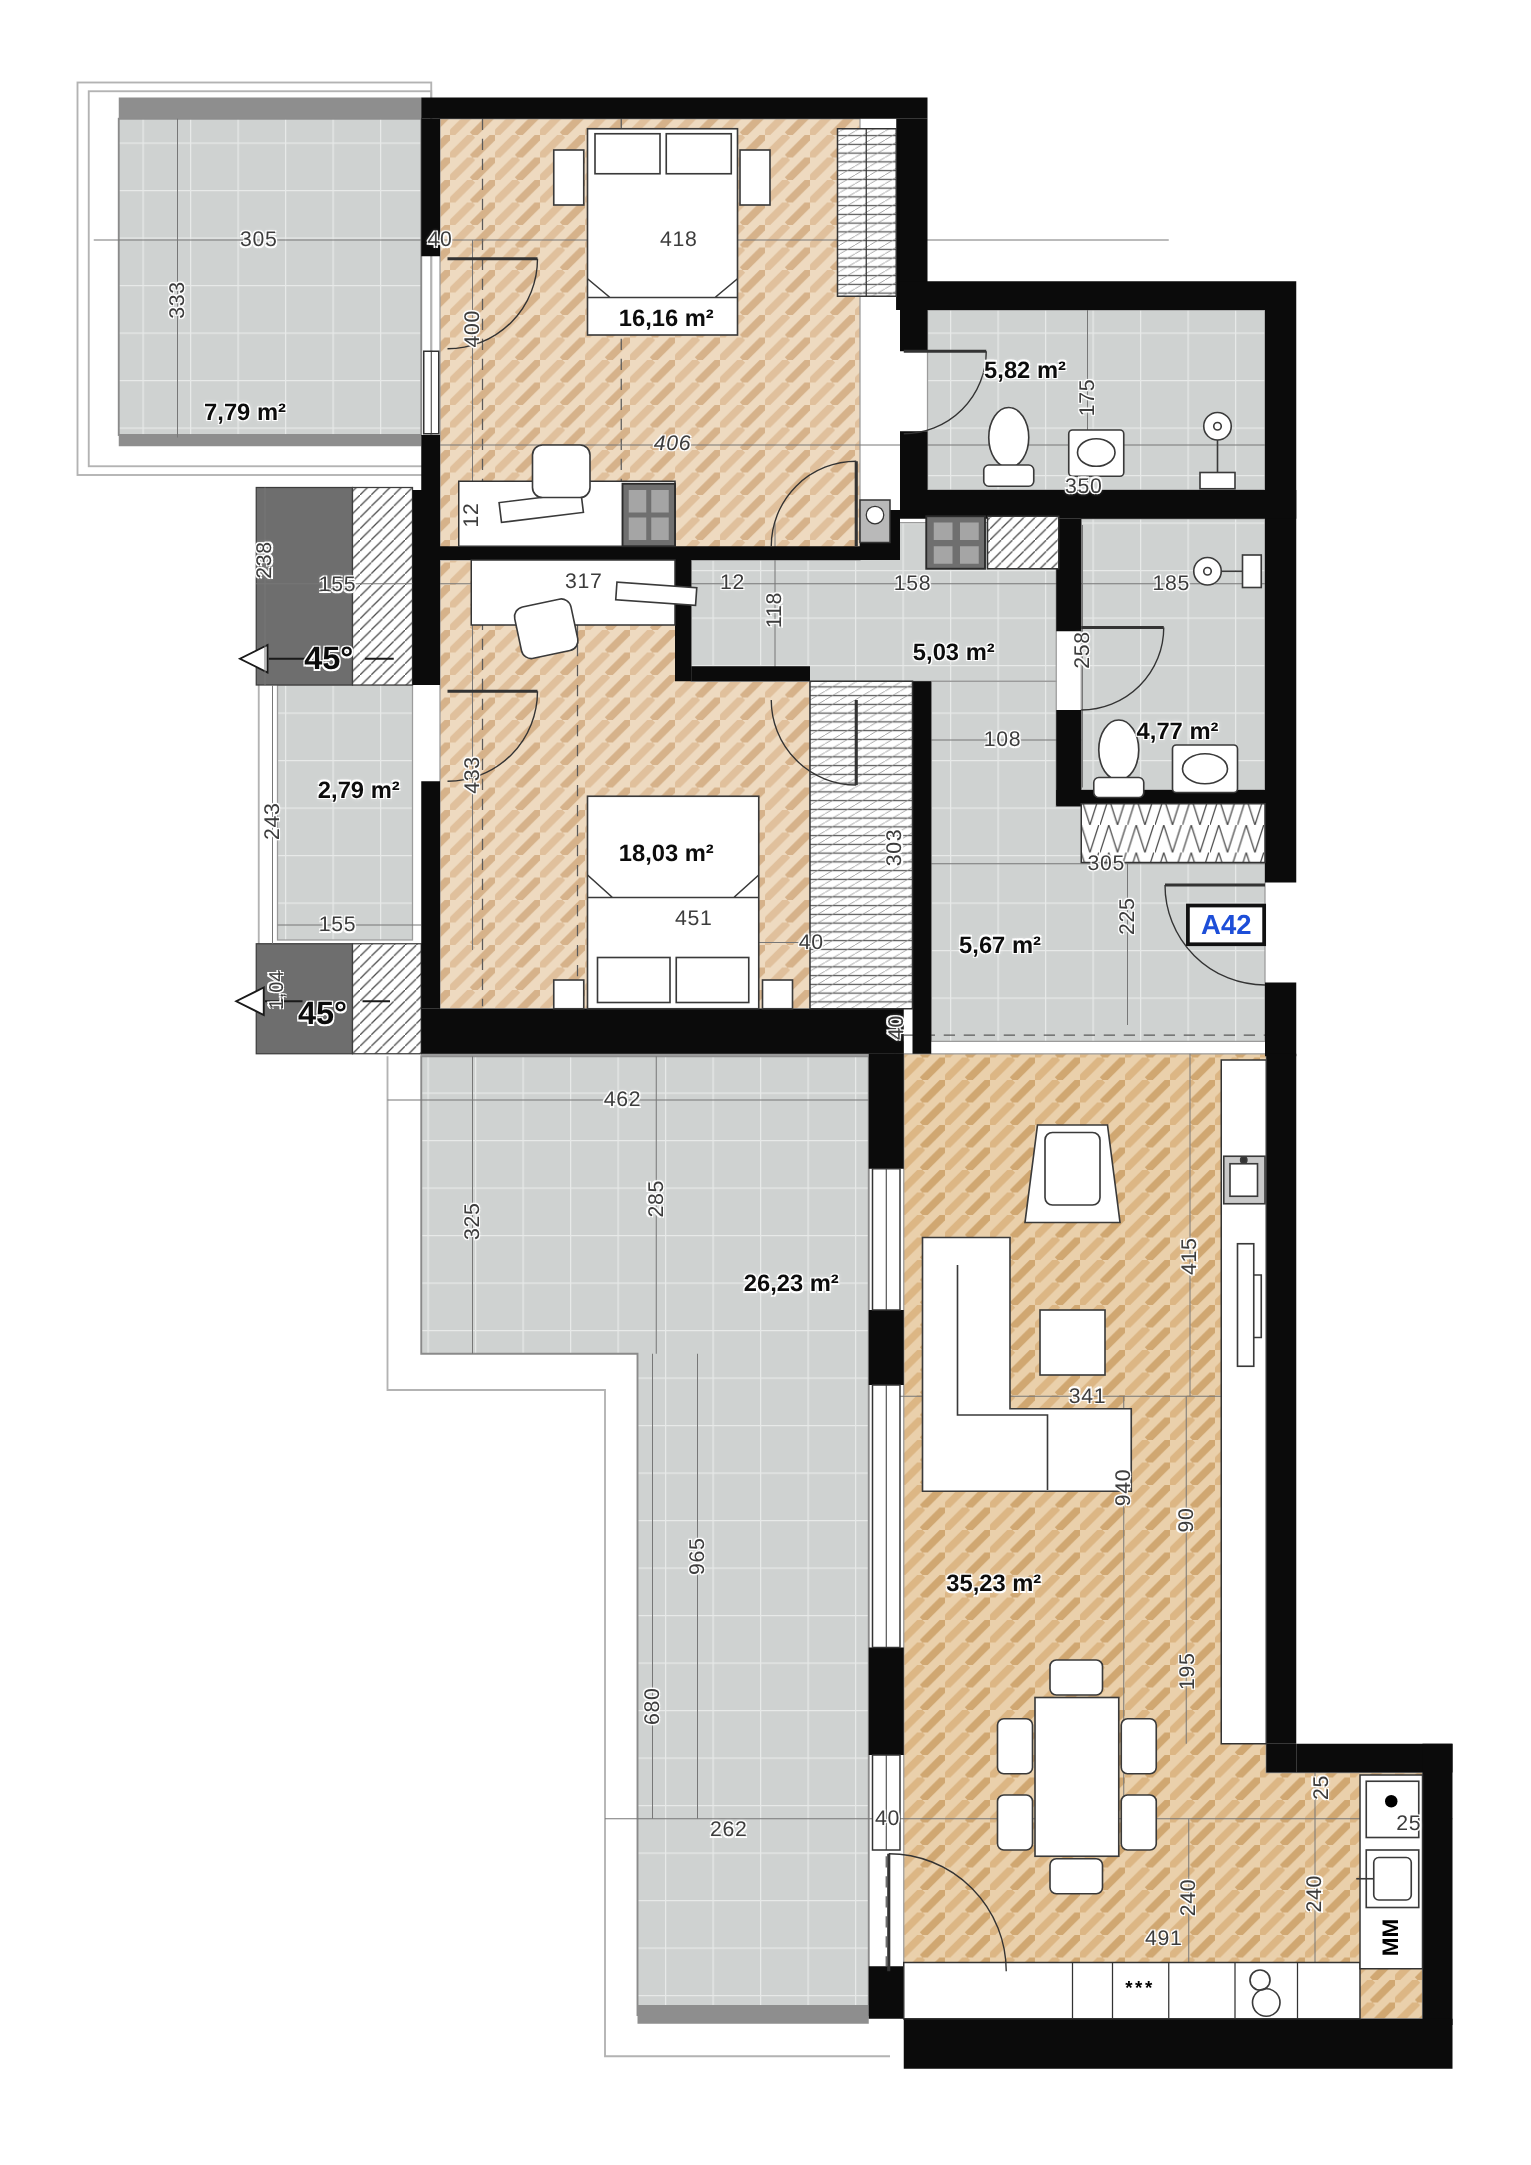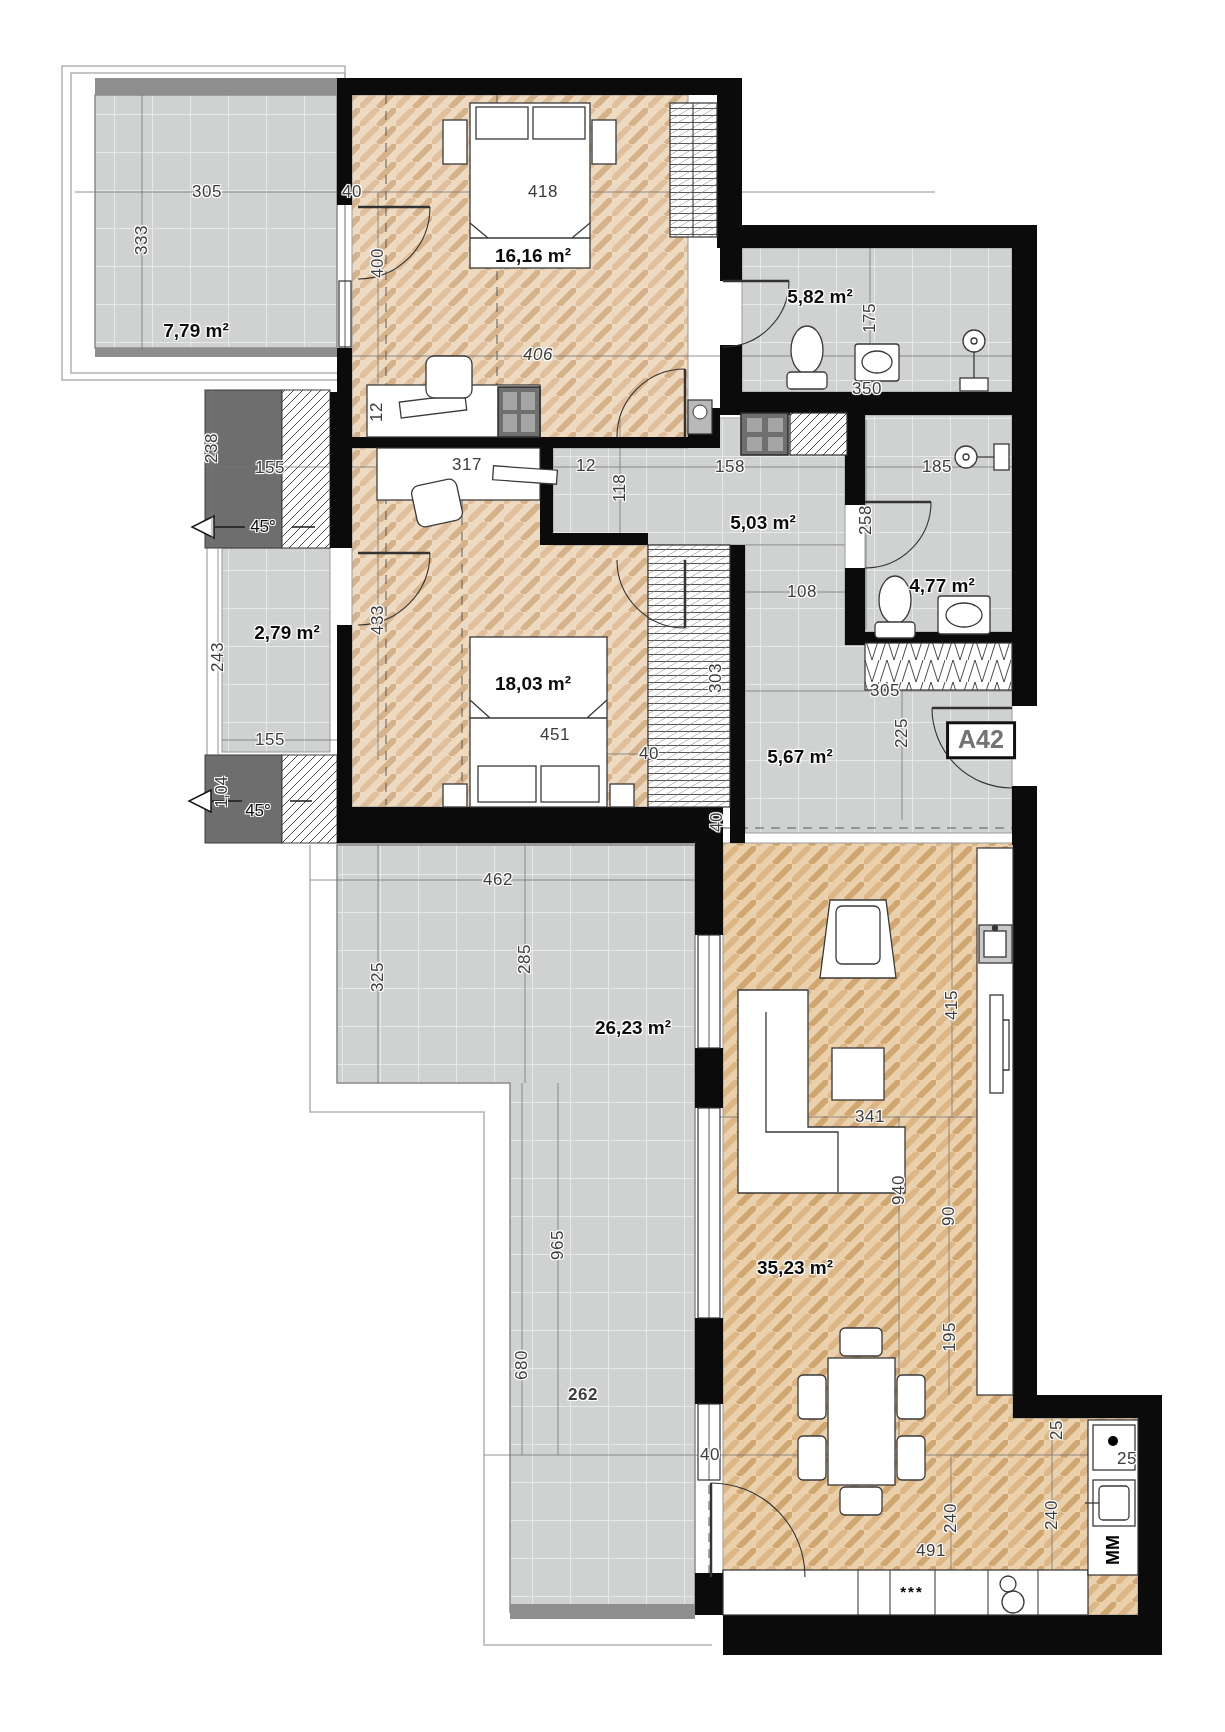--- a/index.html
+++ b/index.html
@@ -6,26 +6,26 @@
   #plan{position:relative;width:1225px;height:1732px;background:#fff;overflow:hidden;}
   #plan svg{position:absolute;left:0;top:0;}
   #labels{position:absolute;left:0;top:0;width:100%;height:100%;pointer-events:none;}
   .area-label{position:absolute;transform:translate(-50%,-50%);font-weight:700;font-size:19px;color:#0c0c0c;white-space:nowrap;
     text-shadow:-1px -1px 0 #fff,1px -1px 0 #fff,-1px 1px 0 #fff,1px 1px 0 #fff,0 0 4px #fff;}
   .dim-label{position:absolute;transform:translate(-50%,-50%);font-size:17px;color:#3c3c3c;white-space:nowrap;letter-spacing:.5px;
     text-shadow:-1px -1px 0 #fff,1px -1px 0 #fff,-1px 1px 0 #fff,1px 1px 0 #fff,0 0 3px #fff;}
   .dim-label.rot,.misc.rot{transform:translate(-50%,-50%) rotate(-90deg);}
   .misc{position:absolute;transform:translate(-50%,-50%);white-space:nowrap;
     text-shadow:-1px -1px 0 #fff,1px -1px 0 #fff,-1px 1px 0 #fff,1px 1px 0 #fff;}
-  .misc.deg{font-size:17px;font-weight:400;color:#0c0c0c;}
+  .misc.deg{font-size:26px;font-weight:700;color:#0c0c0c;}
   .misc.dim2{font-size:16px;color:#3c3c3c;}
   .misc.mm{font-size:18px;font-weight:700;color:#000;}
   .misc.stars{font-size:15px;font-weight:700;color:#000;letter-spacing:2px;}
-  .badge{position:absolute;transform:translate(-50%,-50%);border:3px solid #111;background:#fff;color:#737373;
-    font-weight:700;font-size:25px;padding:2px 9px;line-height:1.1;}
+  .badge{position:absolute;transform:translate(-50%,-50%);border:3px solid #111;background:#fff;color:#1d4ed8;
+    font-weight:700;font-size:22px;padding:2px 9px;line-height:1.1;}
 </style>
 </head>
 <body>
 
 <div id="plan">
 <svg width="1225" height="1732" viewBox="0 0 1225 1732">
   <defs>
     <pattern id="wood1" width="36" height="18" patternUnits="userSpaceOnUse">
       <rect width="36" height="18" fill="#eedac0"></rect>
       <path d="M0,18 L18,0" stroke="#e0c09c" stroke-width="6"></path>
@@ -347,21 +347,21 @@
       <div class="dim-label" style="left: 498px; top: 880px;">462</div>
       <div class="dim-label rot" style="left: 378px; top: 977px;">325</div>
       <div class="dim-label rot" style="left: 525px; top: 959px;">285</div>
       <div class="dim-label rot" style="left: 952px; top: 1005px;">415</div>
       <div class="dim-label" style="left: 870px; top: 1117px;">341</div>
       <div class="dim-label rot" style="left: 899px; top: 1190px;">940</div>
       <div class="dim-label rot" style="left: 949px; top: 1216px;">90</div>
       <div class="dim-label rot" style="left: 950px; top: 1337px;">195</div>
       <div class="dim-label rot" style="left: 558px; top: 1245px;">965</div>
       <div class="dim-label rot" style="left: 522px; top: 1365px;">680</div>
-      <div class="dim-label" style="left: 583px; top: 1395px; font-weight: bold;">262</div>
+      <div class="dim-label" style="left: 583px; top: 1464px;">262</div>
       <div class="dim-label" style="left: 710px; top: 1455px;">40</div>
       <div class="dim-label" style="left: 931px; top: 1531px; margin-top: 20px;">491</div>
       <div class="dim-label rot" style="left: 951px; top: 1518px;">240</div>
       <div class="dim-label rot" style="left: 1052px; top: 1515px;">240</div>
       <div class="dim-label rot" style="left: 1057px; top: 1430px;">25</div>
       <div class="dim-label" style="left: 1127px; top: 1459px;">25</div>
       <div class="misc deg" style="left: 263px; top: 527px;">45°</div>
       <div class="misc deg" style="left: 258px; top: 811px;">45°</div>
       <div class="misc rot dim2" style="left: 222px; top: 792px;">1,04</div>
       <div class="misc rot mm" style="left: 1113px; top: 1550px;">MM</div>

